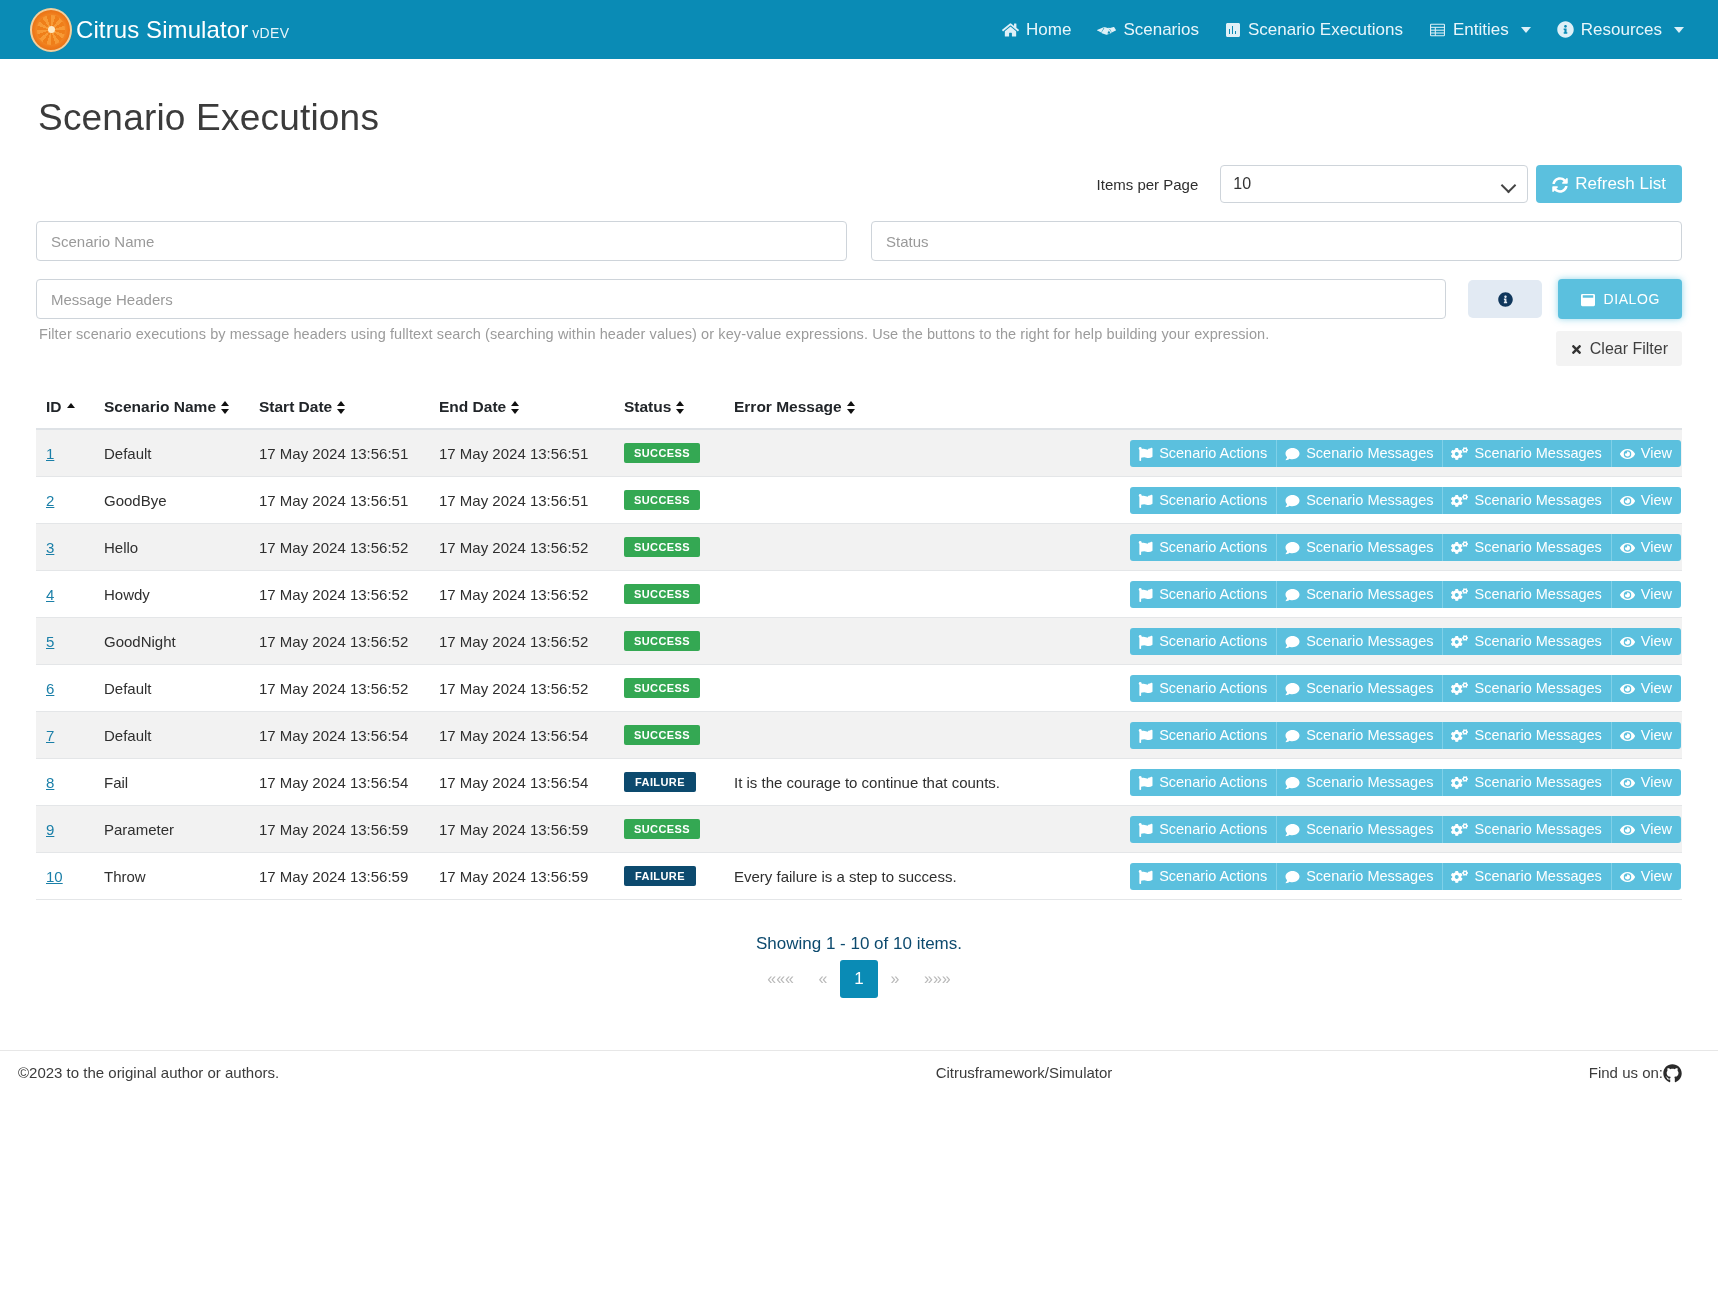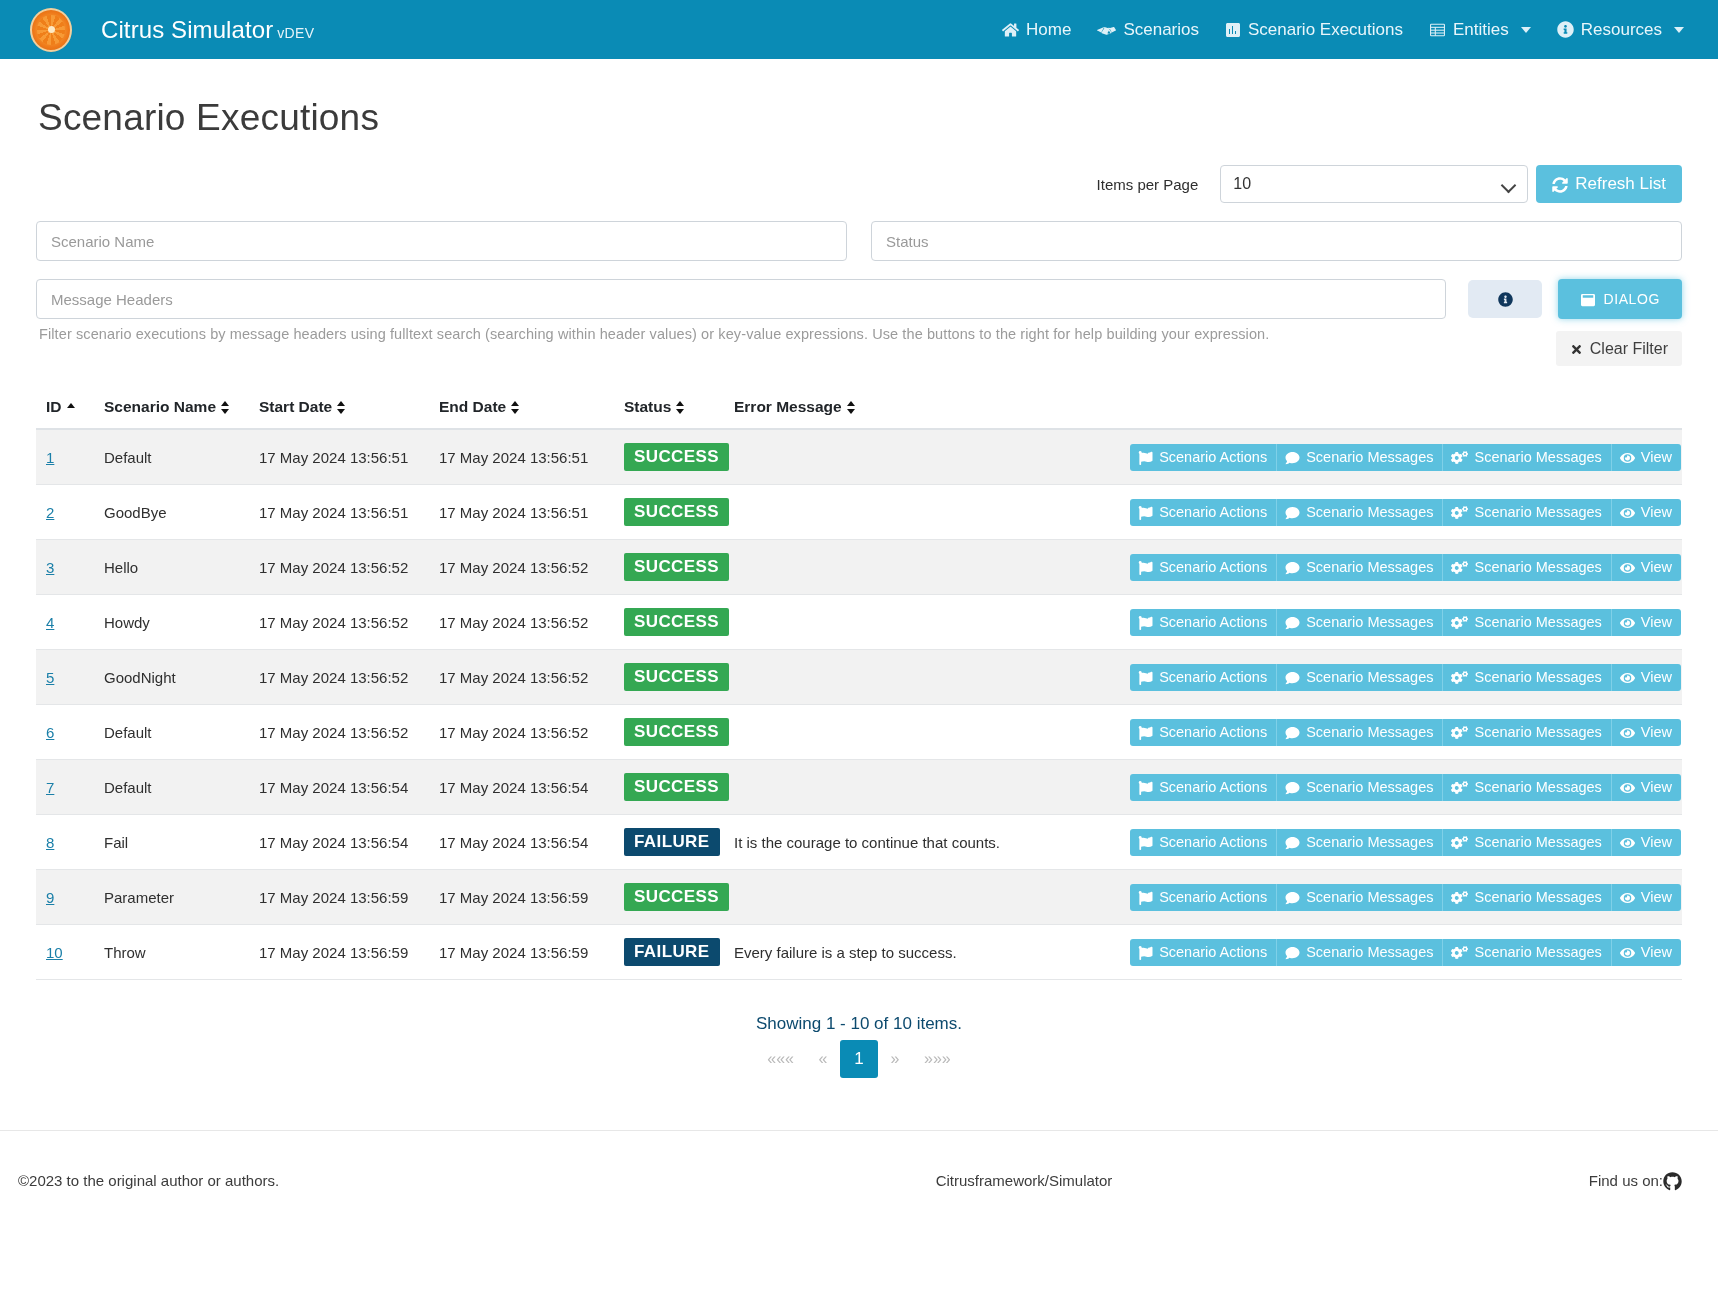--- a/index.html
+++ b/index.html
@@ -22,21 +22,21 @@
     background: #0a8bb5;
     display: flex;
     align-items: center;
     justify-content: space-between;
     padding: 0 22px 0 30px;
     box-sizing: border-box;
   }
   .brand {
     display: flex;
     align-items: center;
-    gap: 29px;
+    gap: 4px;
     text-align: center;
   }
   .brand-logo {
     width: 38px;
     height: 40px;
     border-radius: 50%;
     background:
       radial-gradient(circle at 50% 50%, #ffd78a 0%, #f6a33b 30%, #ef7a1a 62%, #d4600c 100%);
     border: 2px solid #f3cf9c;
     position: relative;
@@ -286,21 +286,21 @@
   .sort-ic.asc i.up { top: 2px; }
 
   .id-link {
     color: #1a7fa8;
     text-decoration: underline;
     cursor: pointer;
   }
   .badge {
     display: inline-block;
     color: #fff;
-    font-size: 17px;
+    font-size: 11px;
     font-weight: bold;
     letter-spacing: .4px;
     padding: 4px 10px 4px 10px;
     border-radius: 2px;
     min-width: 52px;
     text-align: center;
   }
   .badge-success { background: #34a853; }
   .badge-failure { background: #0c4a6e; }
 
@@ -368,21 +368,21 @@
     min-width: 38px;
     height: 38px;
     font-size: 17px;
     padding: 0;
   }
 
   
   .footer {
     margin-top: 52px;
     border-top: 1px solid #e7e7e7;
-    padding: 40px 36px 0 18px;
+    padding: 12px 36px 0 18px;
     display: flex;
     align-items: center;
     justify-content: space-between;
     font-size: 15px;
     color: #3c3c3c;
     font-weight: 300;
   }
   .footer-mid { margin-left: 180px; }
   .footer-right { display: flex; align-items: center; }
 </style>

